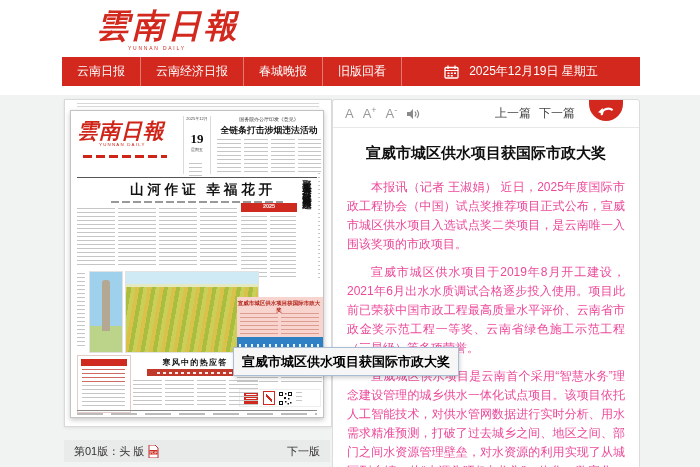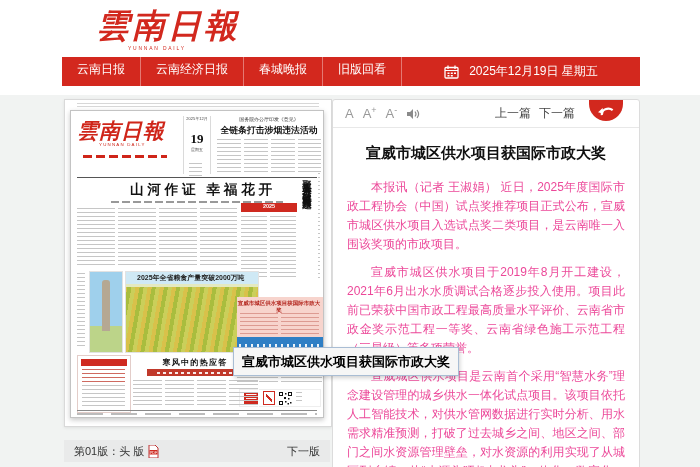--- a/index.html
+++ b/index.html
@@ -13,21 +13,21 @@
   .logo{position:absolute;left:96px;top:4px;color:#d2281e;
         font-family:"DejaVu Serif","Liberation Serif",serif;
         font-weight:bold;font-style:italic;font-size:33px;letter-spacing:3px;cursor:pointer;}
   .logo-sub-w{position:absolute;left:128px;top:45px;width:80px;}
   .logo-sub{display:block;transform:scale(.45);transform-origin:0 0;width:180px;
             color:#d2281e;font-size:11px;letter-spacing:4px;}
 
   
   .nav{position:absolute;left:62px;top:57px;width:578px;height:29px;background:#d3281e;
        display:flex;align-items:stretch;color:#fff;font-size:12px;}
-  .nav-item{display:flex;padding:4px 15px;border-right:1px solid rgba(255,255,255,.38);cursor:pointer;}
+  .nav-item{display:flex;align-items:center;padding:12px 15px;border-right:1px solid rgba(255,255,255,.38);cursor:pointer;}
   .nav-right{display:flex;align-items:center;flex:1;justify-content:center;gap:10px;}
   .cal-icon{width:15px;height:14px;}
 
   
   .left-panel{position:absolute;left:64px;top:99px;width:266px;height:326px;background:#fff;
               border:1px solid #d9d9d9;box-shadow:0 1px 3px rgba(0,0,0,.08);}
   .stack{position:absolute;left:12px;right:12px;height:1px;background:#d7d7d7;}
   .paper{position:absolute;left:5px;top:10px;width:252px;height:306px;background:#fff;
          border:1px solid #c3c3c3;box-shadow:0 2px 5px rgba(0,0,0,.22);overflow:hidden;cursor:pointer;}
 
@@ -180,23 +180,20 @@
       <div class="abs cols" style="left:170px;top:105px;width:56px;height:63px;--cw:29px;"></div>
 
       <div class="abs" style="left:229px;top:62px;width:16px;height:110px;">
         <span class="tx" style="writing-mode:vertical-rl;transform:scale(.72);font-size:13px;font-weight:bold;letter-spacing:2px;color:#111;">聚焦五大赛道 破解发展难题</span>
       </div>
       <div class="abs cols" style="left:246.5px;top:62px;width:4px;height:106px;--cw:5px;"></div>
 
       <div class="abs photo-pillar" style="left:18px;top:160px;width:32px;height:80px;"></div>
       <div class="abs cols" style="left:6px;top:162px;width:10px;height:76px;--cw:11px;"></div>
       <div class="abs photo-terrace" style="left:54px;top:160px;width:132px;height:80px;"></div>
-      <div class="abs" style="left:56px;top:162px;width:128px;">
-        <span class="txw" style="transform:scale(.58);font-size:12px;font-weight:bold;width:220px;text-align:center;color:#222;">2025年全省粮食产量突破2000万吨</span>
-      </div>
 
       <div class="abs pink" style="left:166px;top:186px;width:86px;height:52px;">
         <div style="padding-top:2px;">
           <span class="txw" style="transform:scale(.5);font-size:11px;font-weight:bold;width:168px;text-align:center;color:#b3261e;">宣威市城区供水项目获国际市政大奖</span>
         </div>
         <div class="cols" style="position:absolute;left:3px;top:16px;width:80px;height:22px;--lc:#dd9b92;--gc:#f7d4cd;--cw:41px;"></div>
         <div class="blue-band" style="position:absolute;left:0;bottom:0;width:86px;height:12px;"></div>
       </div>
       <div class="abs cols" style="left:166px;top:242px;width:86px;height:32px;--cw:44px;"></div>
 

